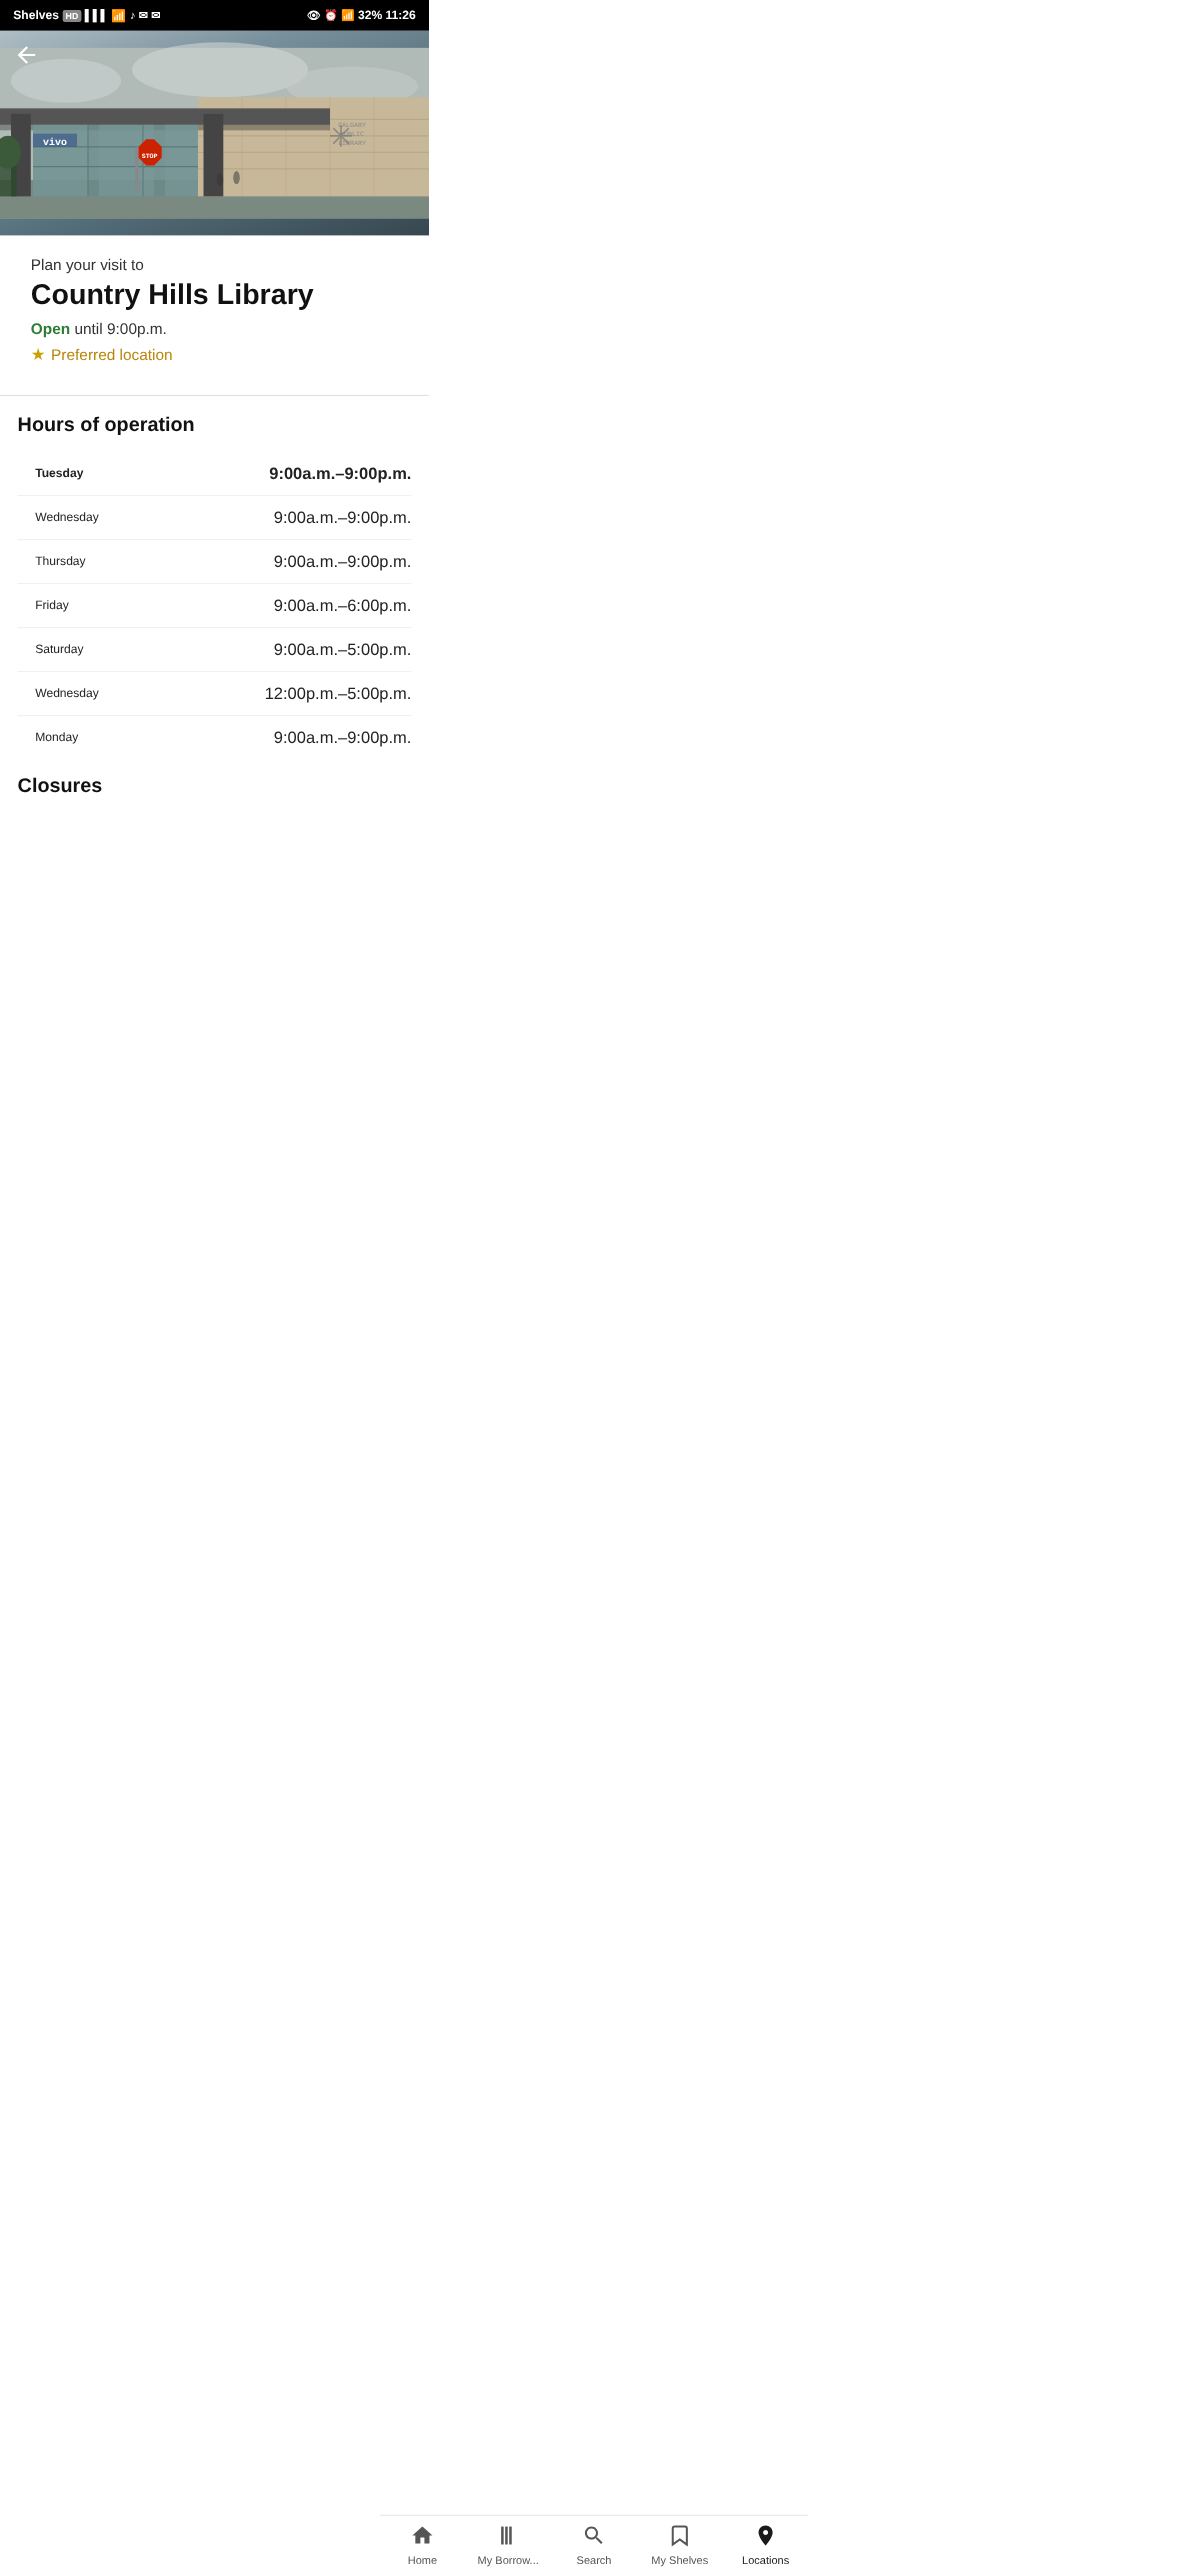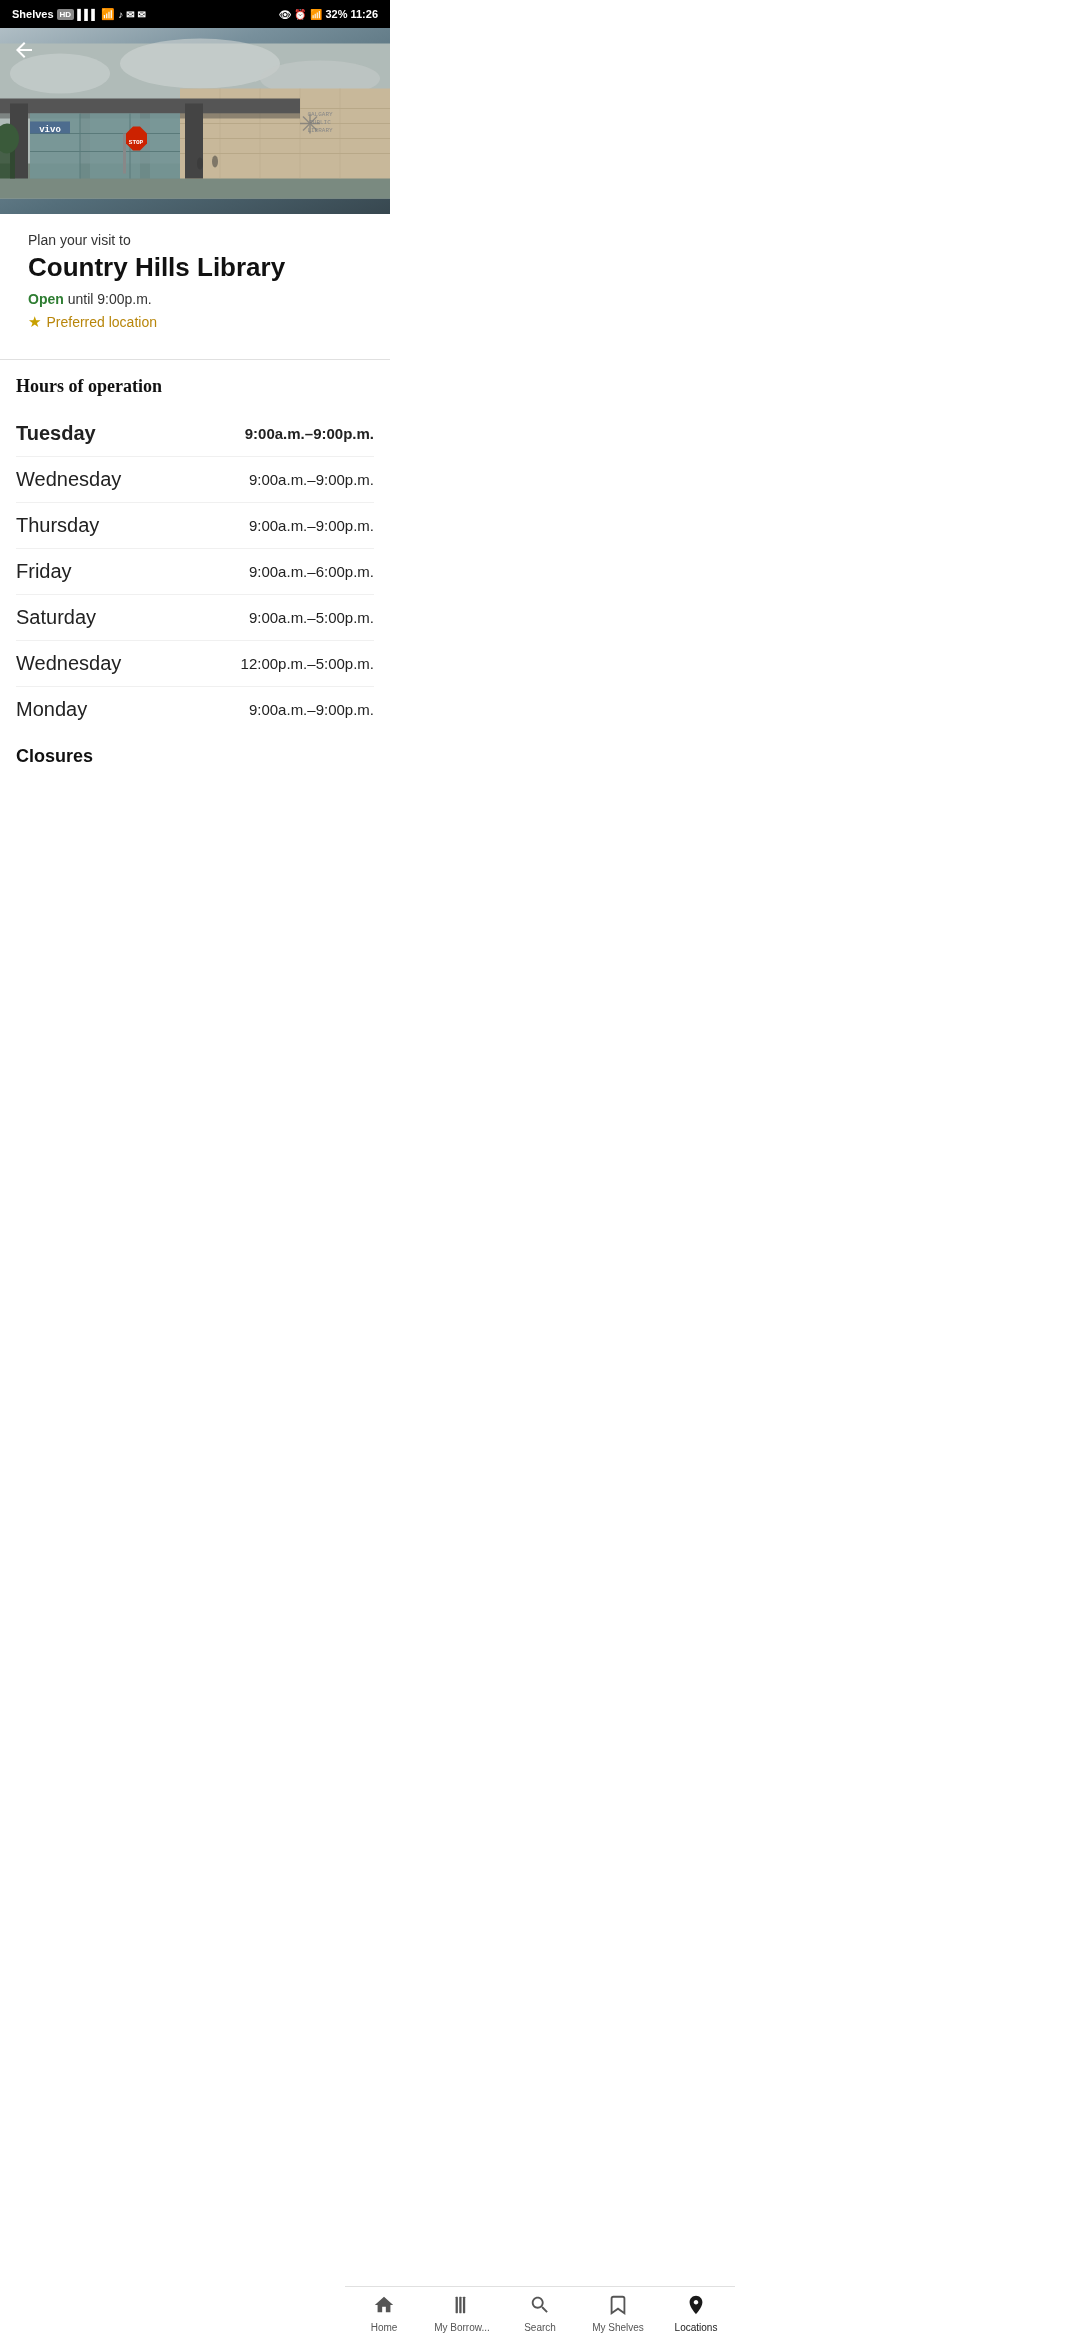--- a/index.html
+++ b/index.html
@@ -110,39 +110,39 @@
     .hours-section {
       padding: 0 16px;
       background: #fff;
     }
 
     .hours-title {
       font-size: 18px;
       font-weight: 700;
       color: #111;
       margin-bottom: 14px;
-      font-family: Liberation Serif, serif;
     }
 
     .hours-table {
       width: 100%;
     }
 
     .hours-row {
       display: flex;
       justify-content: space-between;
       align-items: center;
       padding: 11px 0;
       border-bottom: 1px solid #f0f0f0;
     }
     .hours-row:last-child { border-bottom: none; }
 
     .day-name {
-      font-size: 20px;
+      font-size: 11px;
       color: #222;
+      margin-left: 16px;
     }
     .hours-row.today .day-name {
       font-weight: 700;
     }
 
     .hours-time {
       font-size: 15px;
       color: #222;
     }
     .hours-row.today .hours-time {

